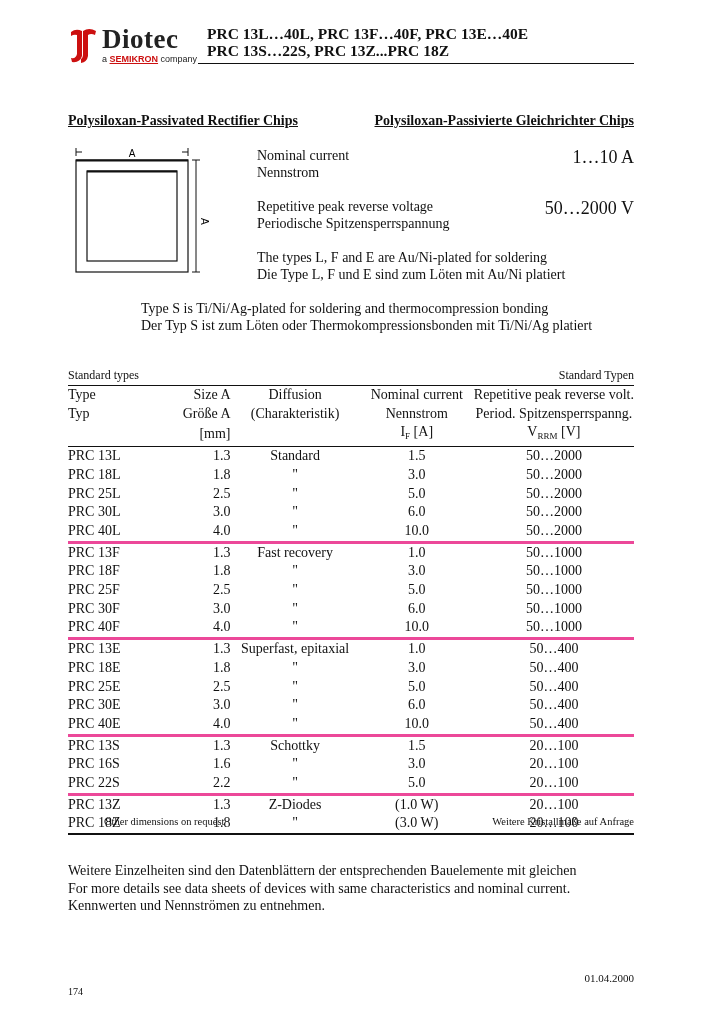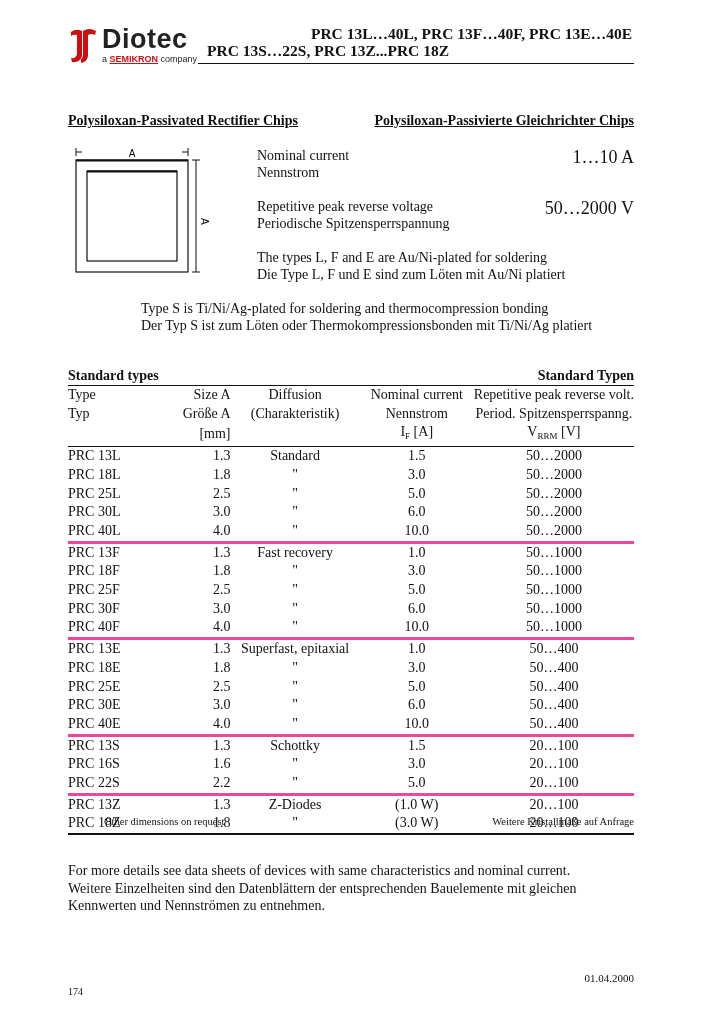--- a/index.html
+++ b/index.html
@@ -2,39 +2,39 @@
 <html><head>
 <meta charset="utf-8">
 <style>
   html, body { margin: 0; padding: 0; background: #ffffff; }
   body { width: 720px; height: 1012px; position: relative; overflow: hidden;
          font-family: "Liberation Serif", "DejaVu Serif", serif; color: #111; }
   .abs { position: absolute; }
   
   .logo { left: 68px; top: 26px; width: 140px; height: 42px; }
   .logo-mark { position: absolute; left: 0; top: 2px; width: 30px; height: 36px; }
-  .logo-word { position: absolute; left: 34px; top: -2px; font-family: Liberation Sans, sans-serif;
+  .logo-word { position: absolute; left: 34px; top: -2px; font-family: Liberation Serif, serif;
                font-weight: bold; font-size: 27px; color: #222; letter-spacing: 0.5px; }
   .logo-sub { position: absolute; left: 34px; top: 28px; font-family: "Liberation Sans", "DejaVu Sans", sans-serif;
               font-size: 9px; color: #222; white-space: nowrap; }
   .logo-sub .sk { color: #cc1010; font-weight: bold; text-decoration: underline; }
-  .title1 { left: 207px; top: 25px; width: 425px; text-align: right; font-weight: bold; font-size: 15.5px; white-space: nowrap; }
+  .title1 { left: 207px; top: 25px; width: 425px; text-align: left; font-weight: bold; font-size: 15.5px; white-space: nowrap; }
   .title2 { left: 207px; top: 42px; width: 425px; text-align: left; font-weight: bold; font-size: 15.5px; white-space: nowrap; }
   .hdr-rule { left: 198px; top: 63px; width: 436px; height: 1px; background: #111; }
 
   .sec-title { top: 113px; font-weight: bold; font-size: 14px; text-decoration: underline; white-space: nowrap; }
 
   
   .diagram { left: 68px; top: 140px; width: 180px; height: 140px; }
 
   .spec { font-size: 14px; white-space: nowrap; line-height: 17px; }
   .spec-val { font-size: 18px; white-space: nowrap; text-align: right; }
 
   
-  .tbl-title { top: 368px; font-weight: bold; font-size: 14px; text-align: right; }
+  .tbl-title { top: 368px; font-weight: normal; font-size: 12px; text-align: right; }
   table.types { position: absolute; left: 68px; top: 385px; width: 566px; border-collapse: collapse; font-size: 14px; }
   table.types td, table.types th { padding: 0; line-height: 18.7px; font-weight: normal; white-space: nowrap; }
   table.types thead tr.top th { border-top: 1.5px solid #111; }
   table.types thead tr.last th { border-bottom: 1.5px solid #111; }
   table.types tbody.grp tr:last-child td { border-bottom: 3px solid #ec4899; }
   table.types tbody.grp.final tr:last-child td { border-bottom: 2px solid #111; }
   .c1 { width: 80px; text-align: left; }
   .c2 { width: 85px; text-align: right; }
   .c3 { width: 130px; text-align: center; }
   .c4 { width: 115px; text-align: center; }
@@ -276,19 +276,19 @@
         <td class="c4">(3.0 W)</td>
         <td class="c5">20…100</td>
       </tr>
   </tbody>
 </table>
 
 <div class="abs note" style="left:68px;margin-left:36px;">Other dimensions on request</div>
 <div class="abs note" style="right:86px;">Weitere Kristallmaße auf Anfrage</div>
 
 <div class="abs para">
+  <div>Weitere Einzelheiten sind den Datenblättern der entsprechenden Bauelemente mit gleichen</div>
   <div>For more details see data sheets of devices with same characteristics and nominal current.</div>
-  <div>Weitere Einzelheiten sind den Datenblättern der entsprechenden Bauelemente mit gleichen</div>
   <div>Kennwerten und Nennströmen zu entnehmen.</div>
 </div>
 
 <div class="abs foot" style="left:68px;">174</div>
 <div class="abs foot-r" style="right:86px;">01.04.2000</div>
 
 </body></html>

